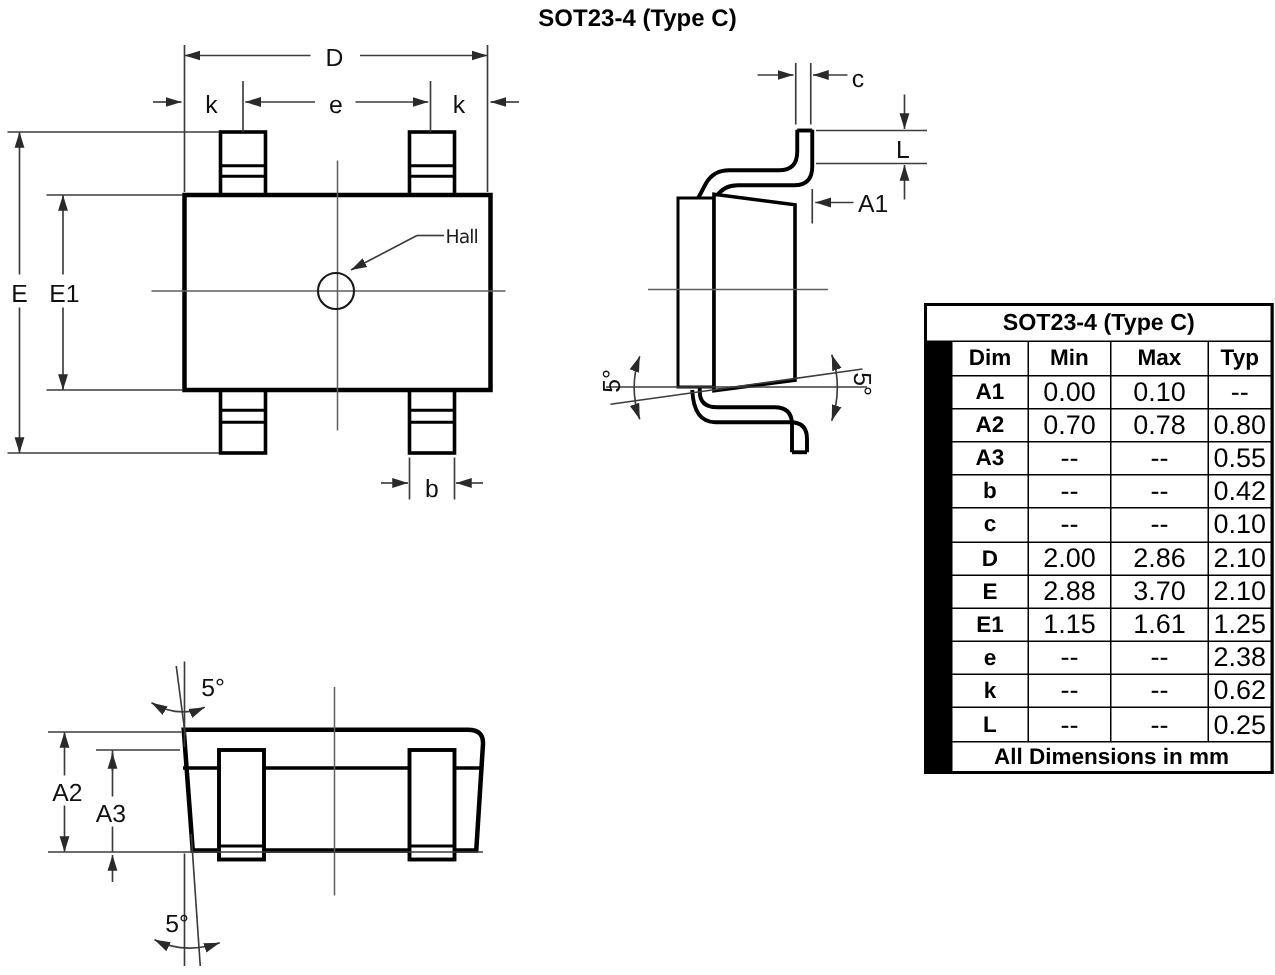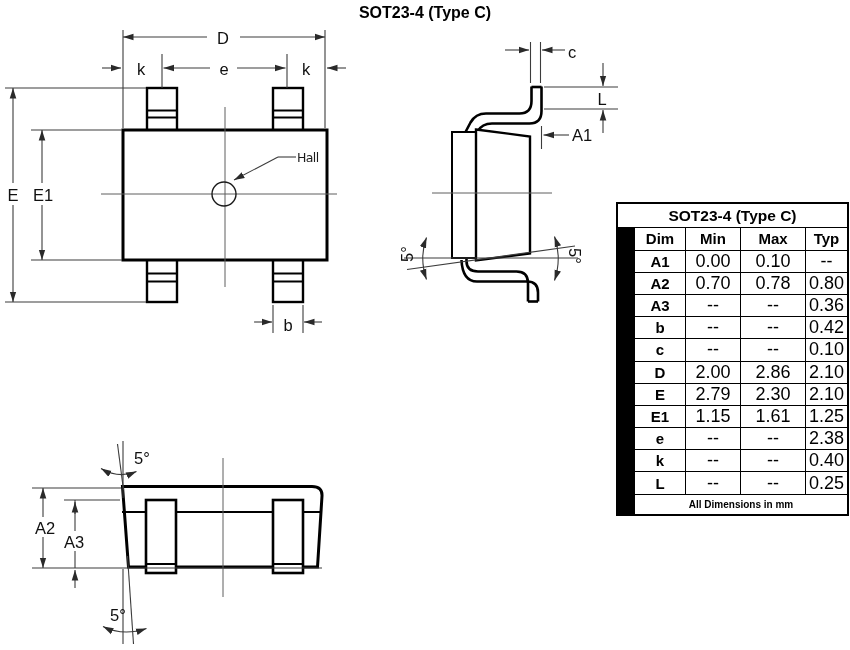--- a/index.html
+++ b/index.html
@@ -22,21 +22,21 @@
   .dimtable{position:absolute;left:616px;top:202px;width:229px;border:2px solid #000;
         background:#000;}
   .ttitle{background:#fff;height:23px;display:flex;align-items:center;justify-content:center;
         font-weight:bold;font-size:15.5px;margin-bottom:1px;color:#000;}
   .tgrid{display:grid;grid-template-columns:50px 54px 64px 1fr;gap:1px;background:#000;padding-left:17px;}
   .tc{background:#fff;height:21.2px;display:flex;align-items:center;justify-content:center;
         font-size:18px;color:#000;}
   .th{font-weight:bold;font-size:15px;height:21.6px;}
   .tb{font-weight:bold;font-size:15px;}
   .tf{grid-column:1/-1;background:#fff;height:19px;display:flex;align-items:center;
-        justify-content:center;font-weight:bold;font-size:10px;color:#000;}
+        justify-content:center;font-weight:bold;font-size:15px;color:#000;}
 </style>
 </head>
 <body>
 
 <div id="root">
 
   <div class="maintitle">SOT23-4 (Type C)</div>
 
   <svg width="850" height="650" viewBox="0 0 850 650">
     <defs>
@@ -228,56 +228,56 @@
       <div class="tc">--</div>
 
       <div class="tc tb">A2</div>
       <div class="tc">0.70</div>
       <div class="tc">0.78</div>
       <div class="tc">0.80</div>
 
       <div class="tc tb">A3</div>
       <div class="tc">--</div>
       <div class="tc">--</div>
-      <div class="tc">0.36</div>
+      <div class="tc">0.55</div>
 
       <div class="tc tb">b</div>
       <div class="tc">--</div>
       <div class="tc">--</div>
       <div class="tc">0.42</div>
 
       <div class="tc tb">c</div>
       <div class="tc">--</div>
       <div class="tc">--</div>
       <div class="tc">0.10</div>
 
       <div class="tc tb">D</div>
       <div class="tc">2.00</div>
       <div class="tc">2.86</div>
       <div class="tc">2.10</div>
 
       <div class="tc tb">E</div>
-      <div class="tc">2.79</div>
-      <div class="tc">2.30</div>
+      <div class="tc">2.88</div>
+      <div class="tc">3.70</div>
       <div class="tc">2.10</div>
 
       <div class="tc tb">E1</div>
       <div class="tc">1.15</div>
       <div class="tc">1.61</div>
       <div class="tc">1.25</div>
 
       <div class="tc tb">e</div>
       <div class="tc">--</div>
       <div class="tc">--</div>
       <div class="tc">2.38</div>
 
       <div class="tc tb">k</div>
       <div class="tc">--</div>
       <div class="tc">--</div>
-      <div class="tc">0.40</div>
+      <div class="tc">0.62</div>
 
       <div class="tc tb">L</div>
       <div class="tc">--</div>
       <div class="tc">--</div>
       <div class="tc">0.25</div>
 
       <div class="tf">All Dimensions in mm</div>
     </div>
   </div>
 

